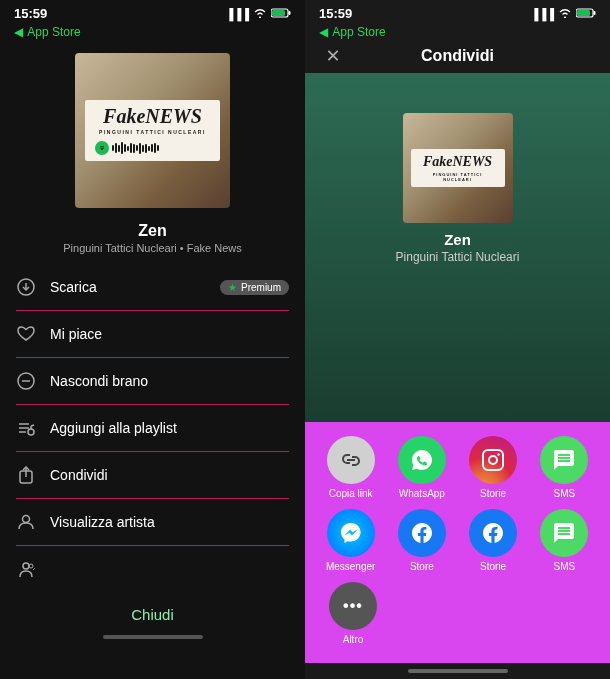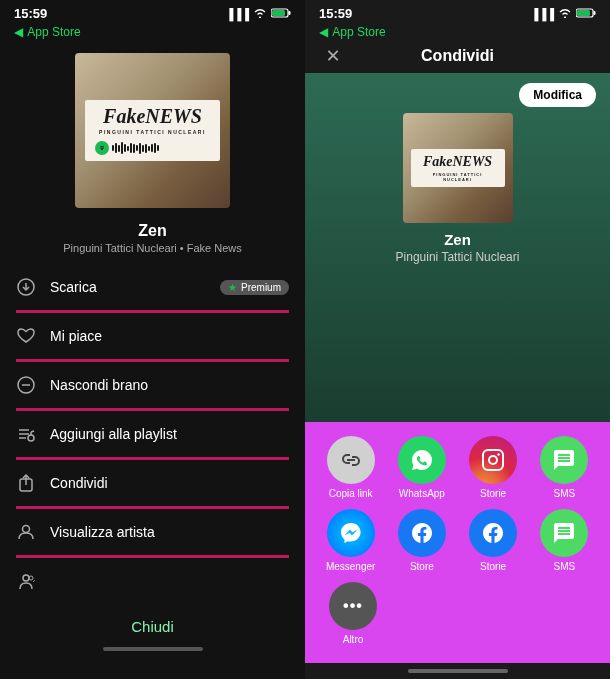--- a/index.html
+++ b/index.html
@@ -137,21 +137,21 @@
     .menu-list {
       width: 100%;
       padding: 0 16px;
     }
 
     .menu-item {
       display: flex;
       align-items: center;
       gap: 14px;
       padding: 13px 0;
-      border-bottom: 3px solid #be185d;
+      border-bottom: 1px solid #be185d;
       color: #fff;
       font-size: 14px;
       cursor: pointer;
     }
 
     .menu-item:last-of-type {
       border-bottom: none;
     }
 
     .menu-icon {
@@ -630,21 +630,20 @@
     <span>◀</span>
     <span>App Store</span>
   </div>
 
   <div class="condividi-header">
     <span class="close-x">✕</span>
     <span class="condividi-title">Condividi</span>
   </div>
 
   <div class="share-preview-area">
-    <div class="modifica-btn">Modifica</div>
     <div class="share-album-art">
       <div class="share-album-fake">
         <div style="background:#f5f0e8; padding:5px 8px; border-radius:2px; width:100%;">
           <div class="share-fake-news-title">FakeNEWS</div>
           <div class="share-fake-news-subtitle">PINGUINI TATTICI NUCLEARI</div>
         </div>
       </div>
     </div>
     <div class="share-track-title">Zen</div>
     <div class="share-track-artist">Pinguini Tattici Nucleari</div>

